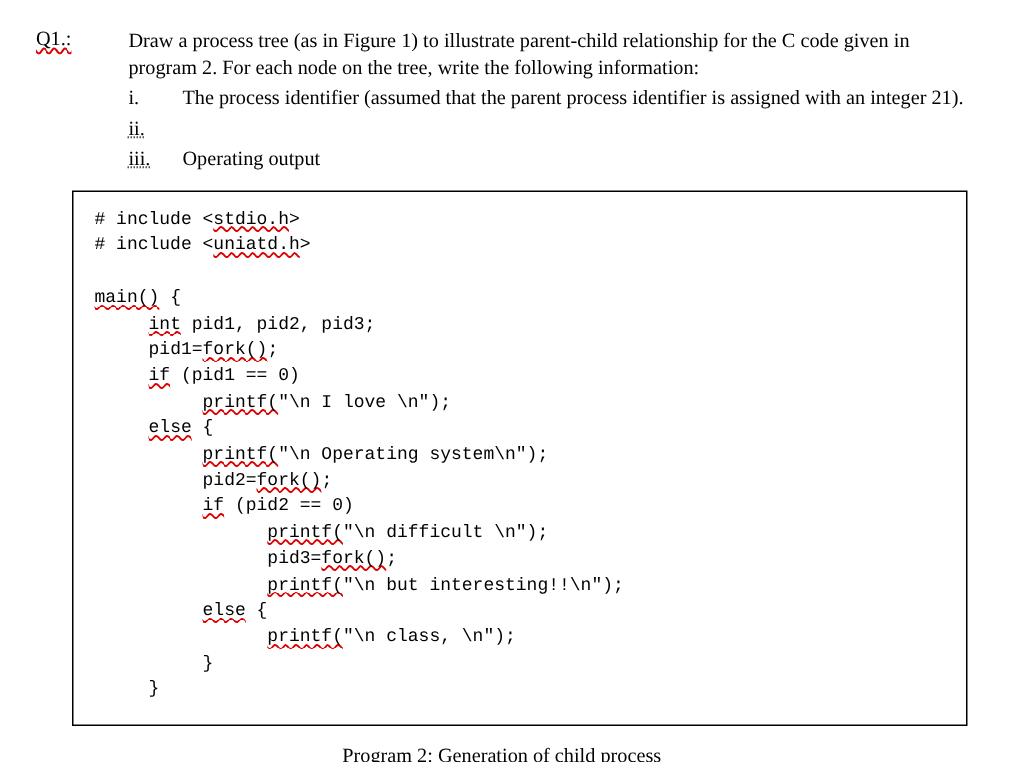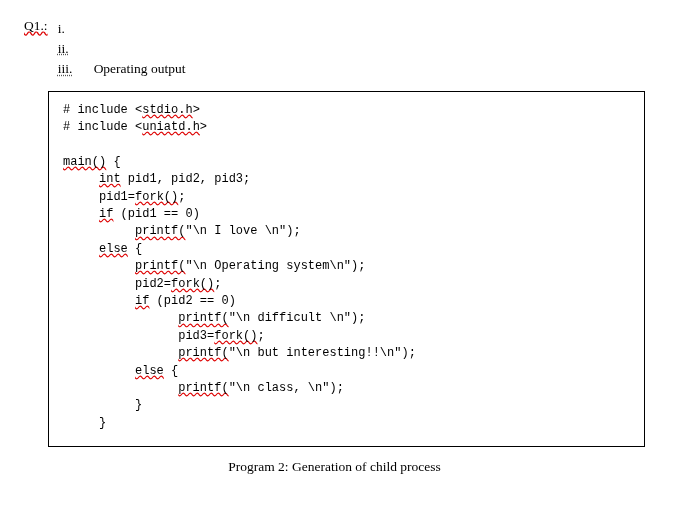--- a/index.html
+++ b/index.html
@@ -8,20 +8,21 @@
     font-family: Georgia, 'Times New Roman', serif;
     font-size: 13.5px;
     color: #000;
     background: #fff;
     width: 673px;
     box-sizing: border-box;
   }
   .question {
     display: flex;
     align-items: flex-start;
+    gap: 28px;
   }
   .qlabel {
     flex: 0 0 auto;
     margin-right: 10px;
     text-decoration: underline wavy #d00;
     text-decoration-skip-ink: none;
   }
   .qbody {
     flex: 1 1 auto;
     line-height: 1.35;
@@ -63,23 +64,25 @@
     text-decoration: underline dotted #555;
     text-decoration-skip-ink: none;
   }
 </style>
 </head>
 <body>
 
 <div class="question">
   <div class="qlabel">Q1.:</div>
   <div class="qbody">
+    <span>Draw a process tree (as in Figure 1) to illustrate parent-child relationship for the C code given in program 2.  For each node on the tree, write the following information:</span>
     <ul class="sublist">
       <li>
         <span class="bullet">i.</span>
+        <span>The process identifier (assumed that the parent process identifier is assigned with an integer 21).</span>
       </li>
       <li>
         <span class="bullet dotted">ii.</span>
       </li>
       <li>
         <span class="bullet dotted">iii.</span>
         <span>Operating output</span>
       </li>
     </ul>
   </div>

